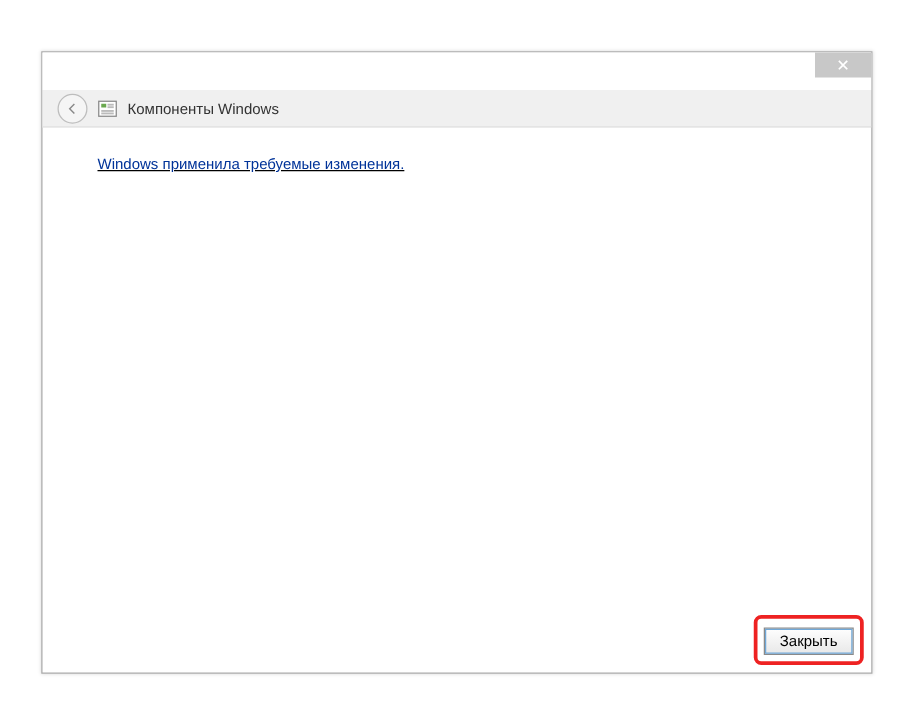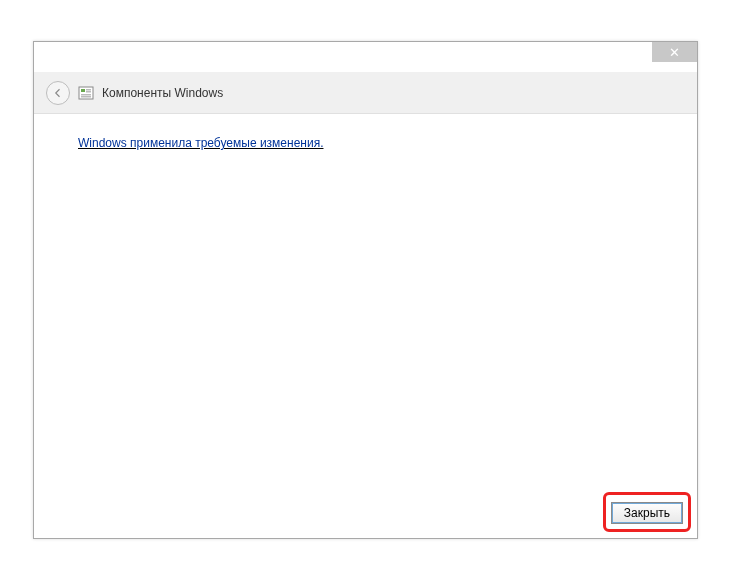--- a/index.html
+++ b/index.html
@@ -39,21 +39,21 @@
       color: #fff;
       display: flex;
       align-items: center;
       justify-content: center;
       cursor: pointer;
       font-size: 13px;
       font-weight: normal;
       font-family: Arial, sans-serif;
     }
     .header {
-      height: 42px;
+      height: 30px;
       background: #f0f0f0;
       border-bottom: 1px solid #e0e0e0;
       display: flex;
       align-items: center;
       padding-left: 12px;
       gap: 8px;
     }
     .back-btn {
       width: 24px;
       height: 24px;

